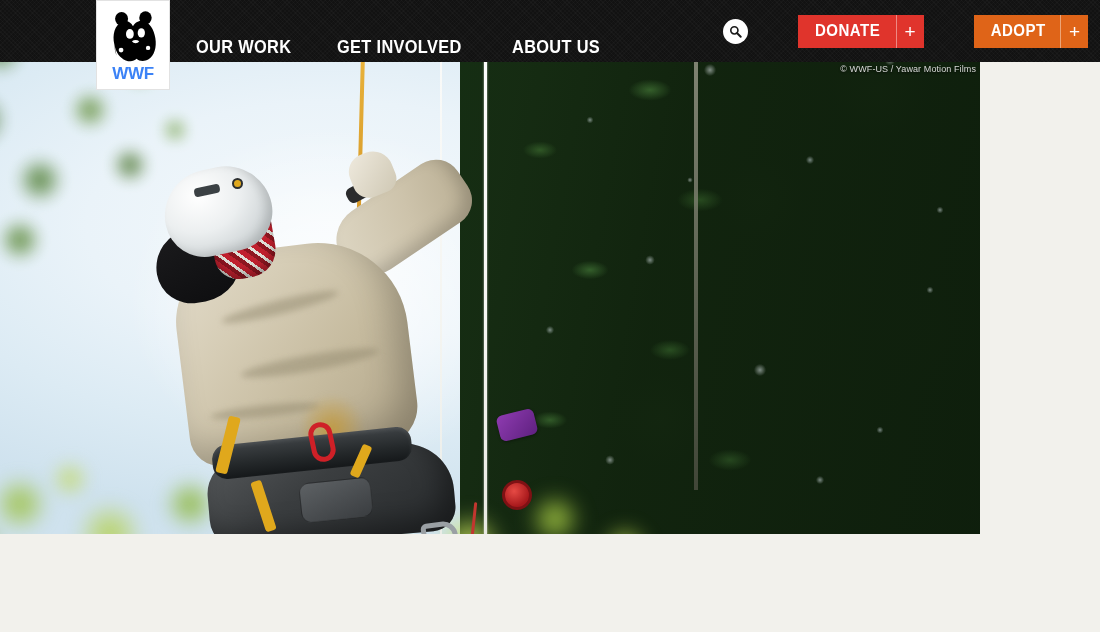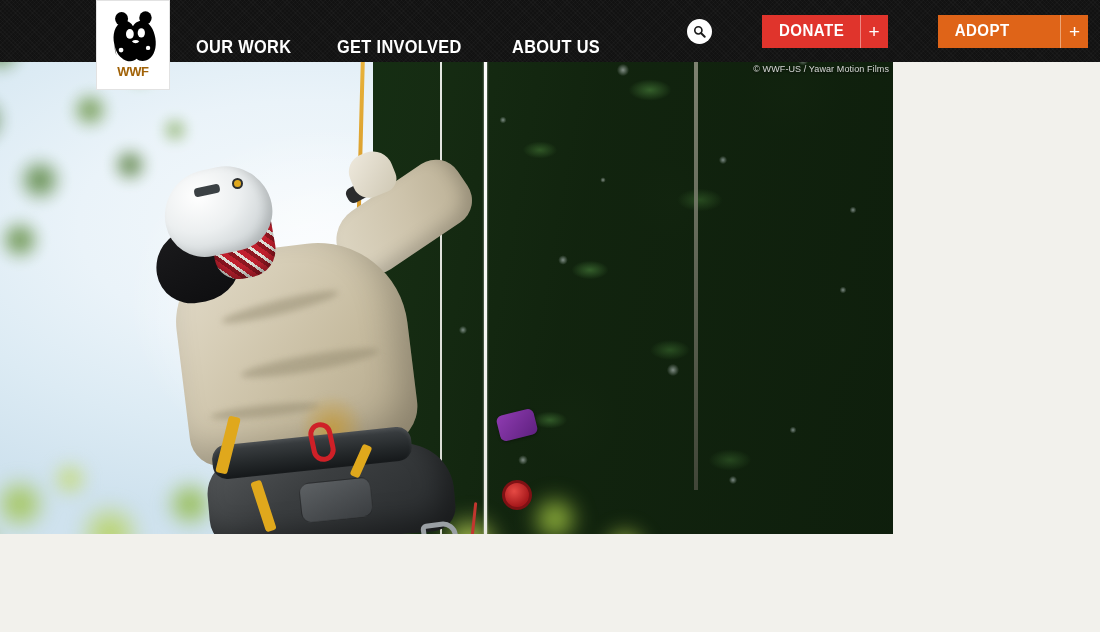--- a/index.html
+++ b/index.html
@@ -16,21 +16,21 @@
     position: relative;
     width: 1100px;
     height: 632px;
     overflow: hidden;
   }
 
   
   .hero {
     position: absolute;
     left: 0; top: 0;
-    width: 893px;
+    width: 980px;
     height: 534px;
     overflow: hidden;
     background: #4c1d95;
   }
 
   .hero-canvas { position: absolute; inset: 0; }
 
   
   .sky {
     position: absolute; inset: 0;
@@ -311,22 +311,22 @@
     background: #ffffff;
     border: 1px solid #e2e2e2;
     display: flex; flex-direction: column;
     align-items: center; justify-content: flex-start;
     padding-top: 8px;
     z-index: 12;
   }
   .panda-svg { width: 52px; height: 54px; display: block; }
   .logo-word {
     font-family: "Liberation Sans", sans-serif;
-    font-weight: bold; font-size: 13px; letter-spacing: -.4px;
-    color: #a16207; line-height: 1; margin-top: 2px;
+    font-weight: bold; font-size: 17px; letter-spacing: -.4px;
+    color: #3b82f6; line-height: 1; margin-top: 2px;
     position: relative;
   }
 
   .nav-links {
     position: absolute; left: 196px; top: 16px; height: 62px;
     display: flex; align-items: center; gap: 30px;
   }
   .nav-link {
     color: #ffffff;
     font-family: "Liberation Sans", sans-serif;
@@ -369,21 +369,21 @@
     transform: scaleX(.94);
   }
   .cta .cta-plus {
     display: flex; align-items: center; justify-content: center;
     width: 28px;
     color: #fff; font-size: 19px; font-weight: 400;
     border-left: 1px solid rgba(255,255,255,.42);
     line-height: 1;
   }
   .cta-donate { background: #e0342c; }
-  .cta-adopt  { background: #df6418; gap: 36px; }
+  .cta-adopt  { background: #df6418; }
 
   
   .feature {
     position: absolute; left: 0; top: 534px; width: 1100px; height: 98px;
     background-color: #f1f0ea;
     background-image:
       repeating-linear-gradient(45deg, rgba(0,0,0,.012) 0 1px, rgba(255,255,255,0) 1px 3px),
       repeating-linear-gradient(-45deg, rgba(0,0,0,.012) 0 1px, rgba(255,255,255,0) 1px 3px);
     display: flex; align-items: flex-start; justify-content: center;
     padding-top: 22px;

